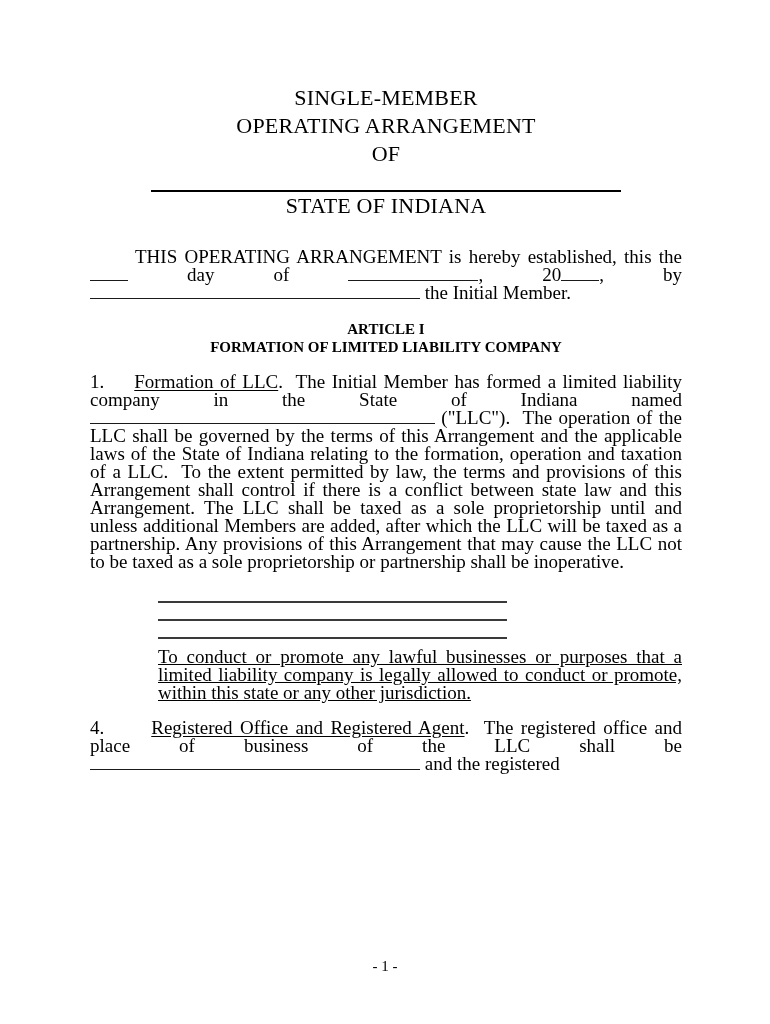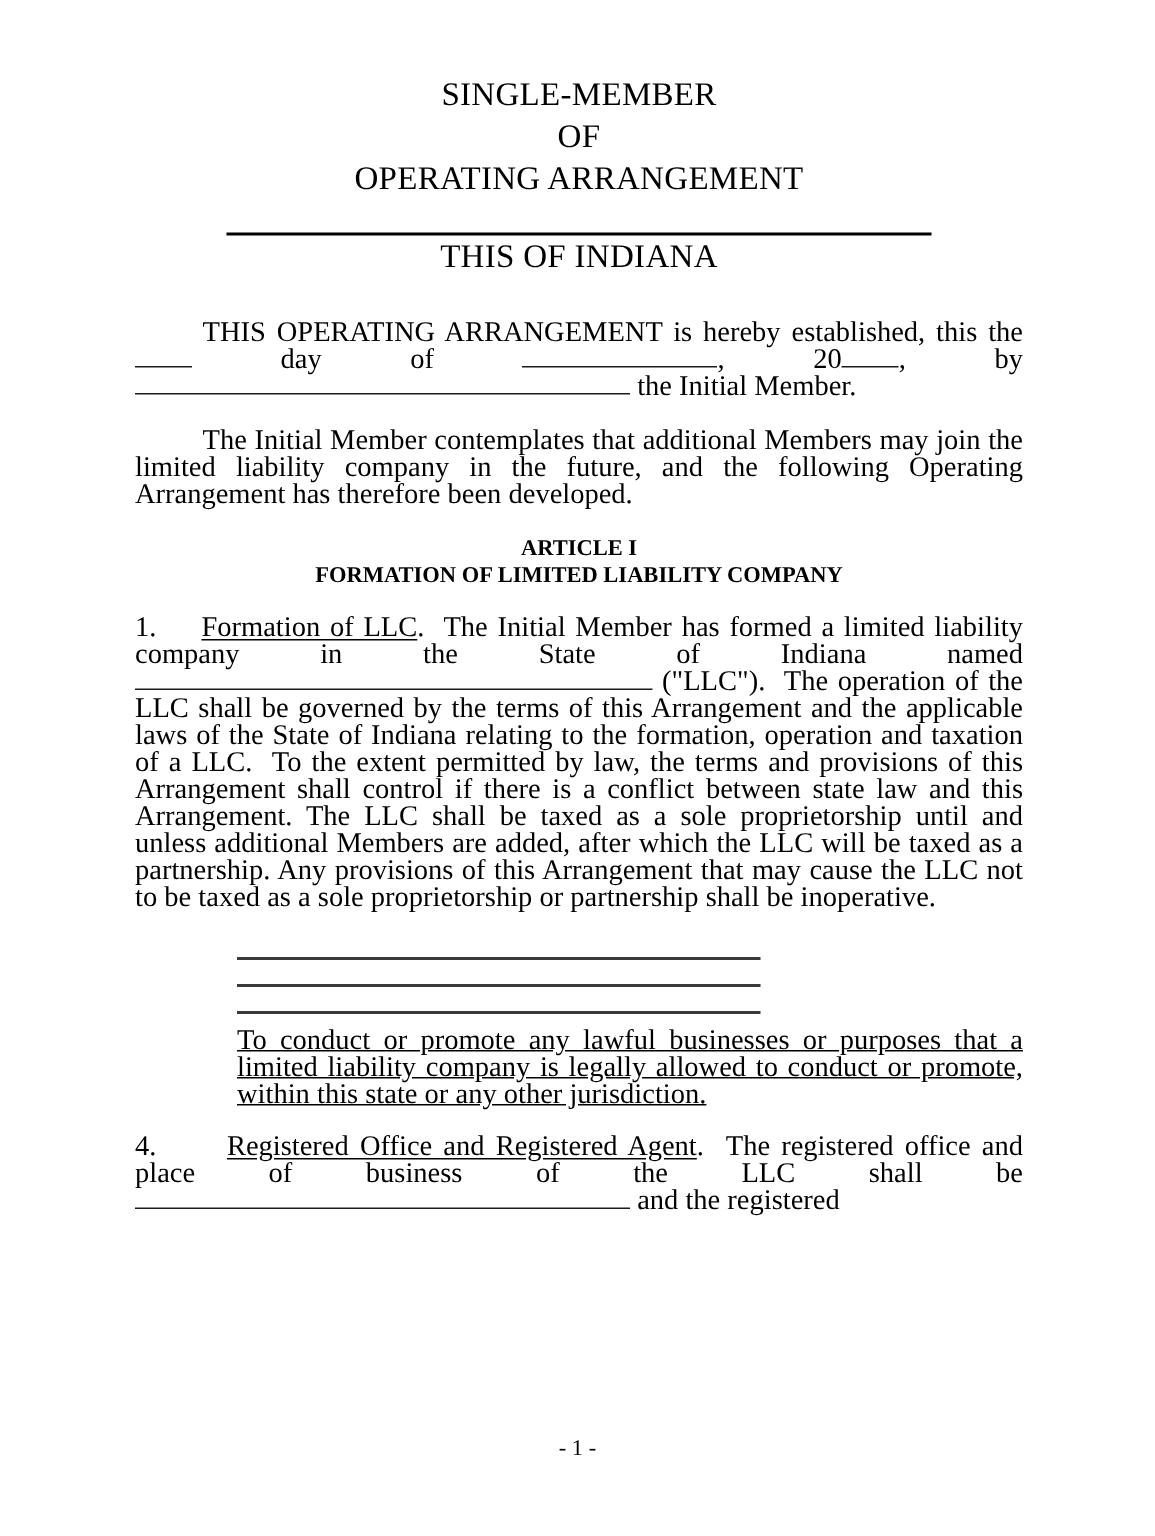--- a/index.html
+++ b/index.html
@@ -7,21 +7,21 @@
     width: 770px; height: 1024px;
     background: #ffffff;
     font-family: "Liberation Serif", "DejaVu Serif", serif;
     color: #000000;
     overflow: hidden;
   }
   .page {
     position: relative;
     width: 770px; height: 1024px;
     box-sizing: border-box;
-    padding: 49px 88px 0 90px;
+    padding: 84px 88px 0 90px;
   }
   .title-line {
     text-align: center;
     font-size: 22px;
     line-height: 28px;
     letter-spacing: 0.2px;
   }
   .name-rule {
     width: 470px;
     margin: 22px auto 0 auto;
@@ -69,26 +69,25 @@
     font-size: 15px;
     line-height: 18px;
   }
 </style>
 </head>
 <body>
 
 <div class="page">
   <div id="doc-body">
       <div class="title-line">SINGLE-MEMBER</div>
+      <div class="title-line">OPERATING ARRANGEMENT</div>
       <div class="title-line">OF</div>
-      <div class="title-line">OPERATING ARRANGEMENT</div>
       <div class="name-rule"></div>
-      <div class="title-line">THIS OF INDIANA</div>
+      <div class="title-line">STATE OF INDIANA</div>
       <div class="para v-opening"><span>THIS OPERATING ARRANGEMENT is hereby established, this the </span><span class="blank" style="width: 38px;"></span><span> day of </span><span class="blank" style="width: 130px;"></span><span>, 20</span><span class="blank" style="width: 38px;"></span><span>, by </span><span class="blank" style="width: 330px;"></span><span> the Initial Member.</span></div>
-      <div class="para v-intro"><span>The Initial Member contemplates that additional Members may join the limited liability company in the future, and the following Operating Arrangement has therefore been developed.</span></div>
       <div class="heading">
         <div>ARTICLE I</div>
         <div>FORMATION OF LIMITED LIABILITY COMPANY</div>
       </div>
       <div class="para v-numbered"><span>1.&nbsp; </span><span class="u">Formation of LLC</span><span>.&nbsp; The Initial Member has formed a limited liability company in the State of Indiana named </span><span class="blank" style="width: 345px;"></span><span> ("LLC").&nbsp; The operation of the LLC shall be governed by the terms of this Arrangement and the applicable laws of the State of Indiana relating to the formation, operation and taxation of a LLC.&nbsp; To the extent permitted by law, the terms and provisions of this Arrangement shall control if there is a conflict between state law and this Arrangement. The LLC shall be taxed as a sole proprietorship until and unless additional Members are added, after which the LLC will be taxed as a partnership. Any provisions of this Arrangement that may cause the LLC not to be taxed as a sole proprietorship or partnership shall be inoperative.</span></div>
       <div class="fill-group">
         <div class="fill-line"></div>
         <div class="fill-line"></div>
         <div class="fill-line"></div>
       </div>

